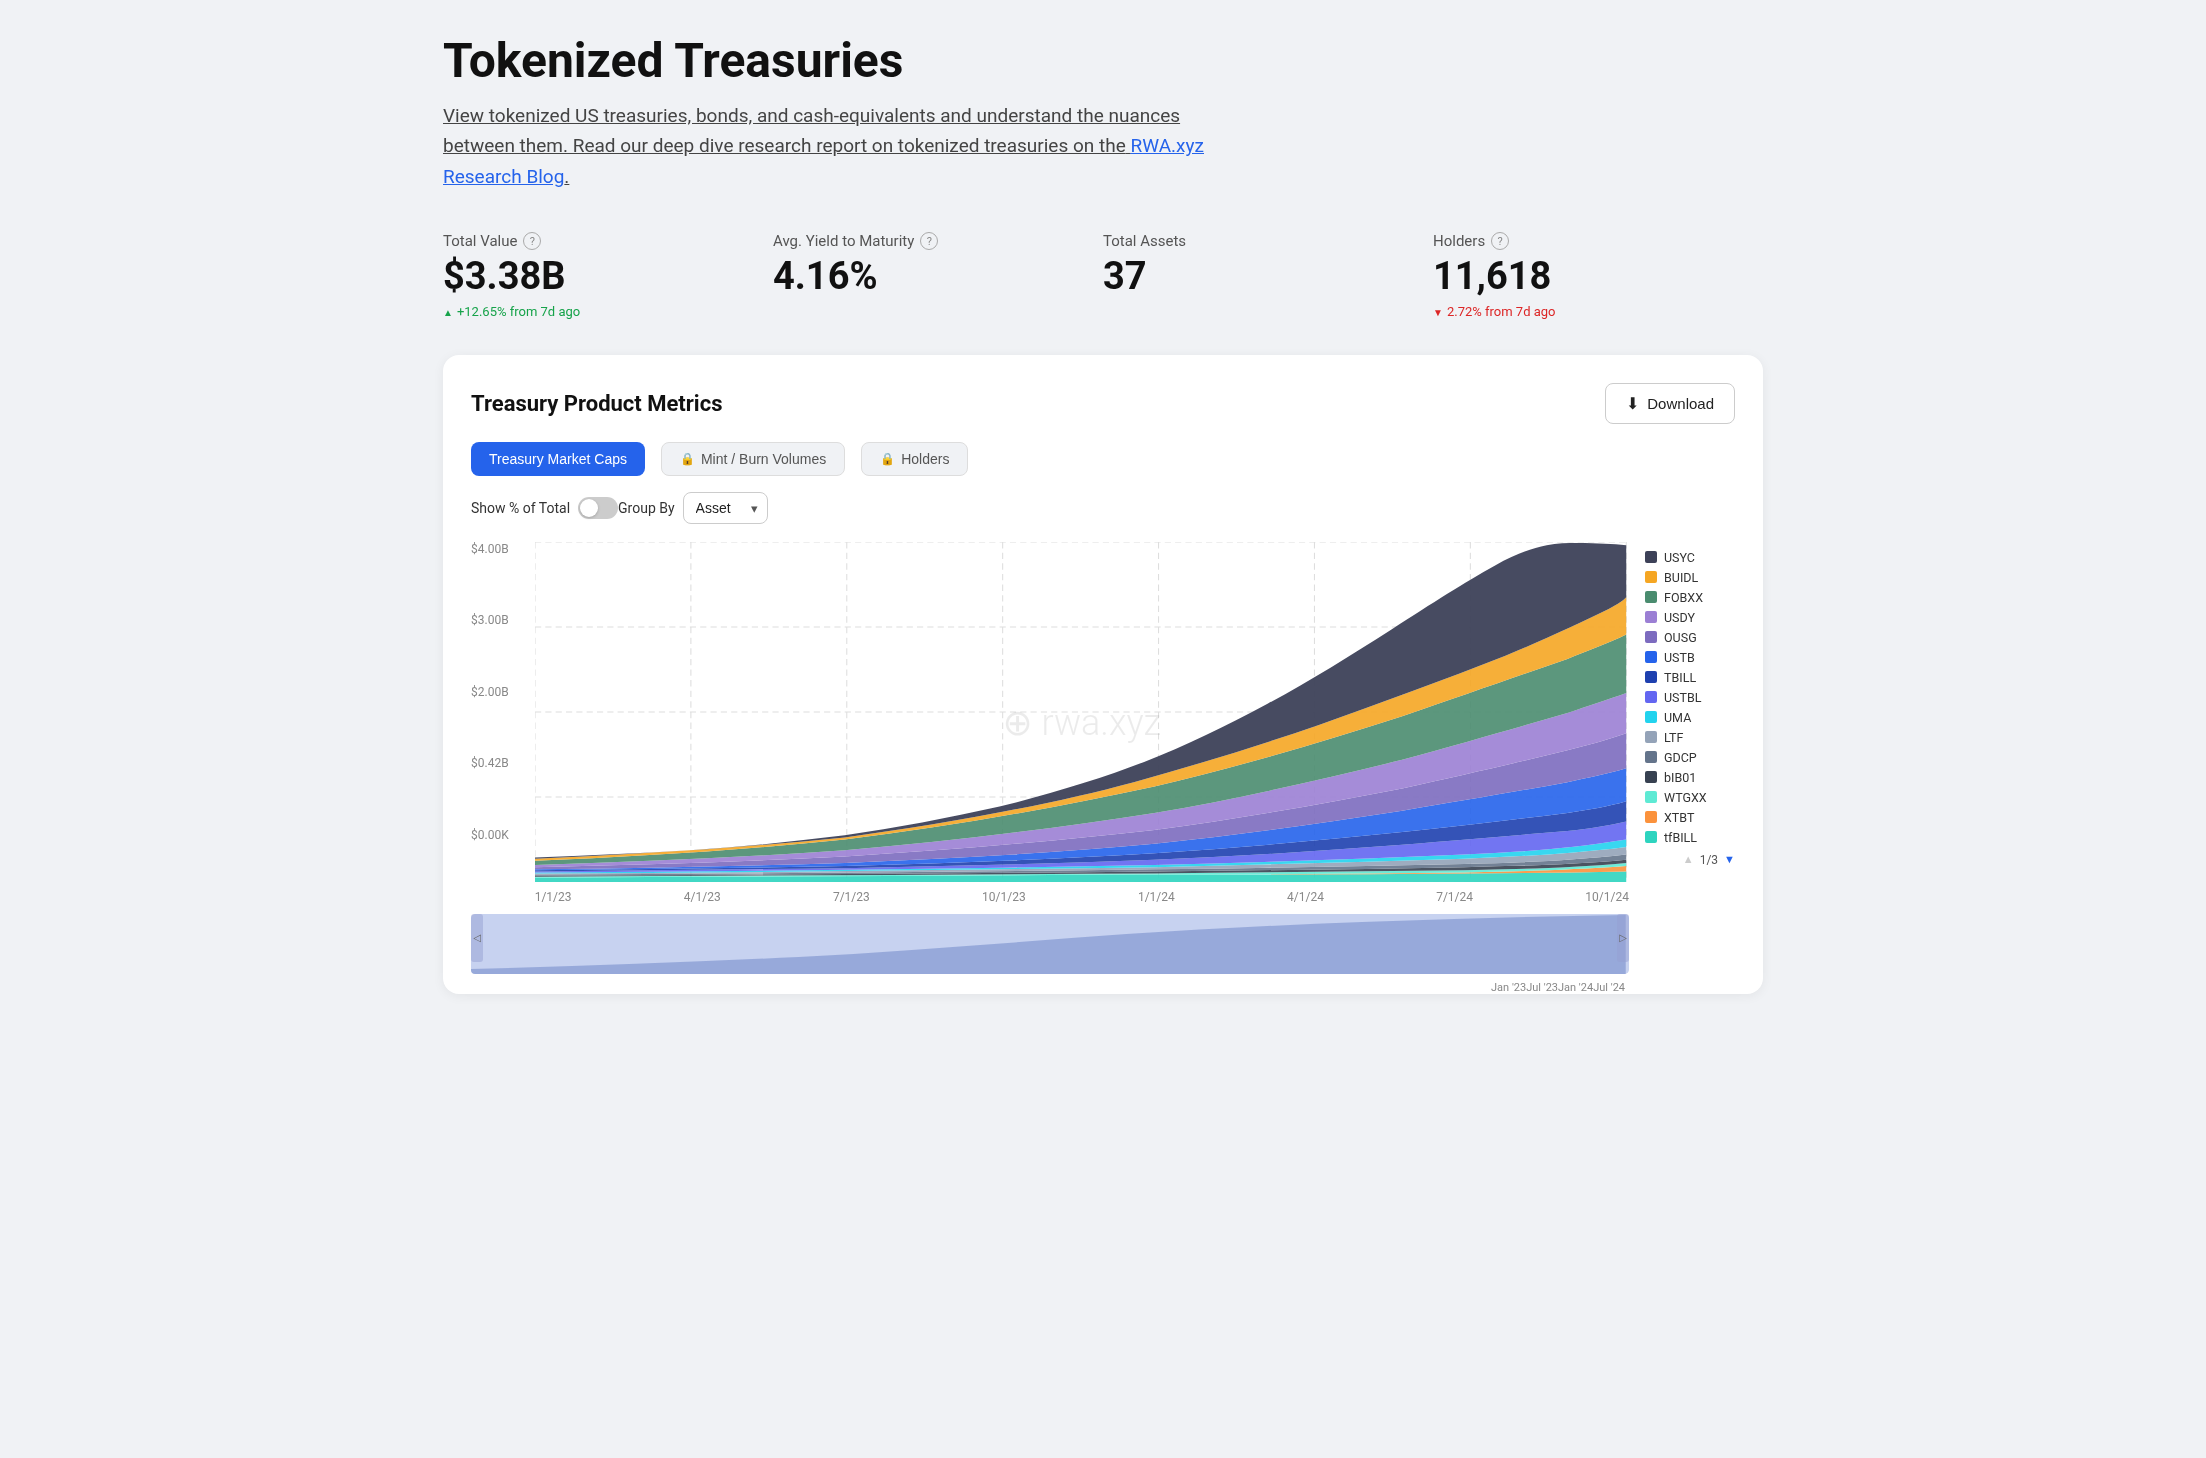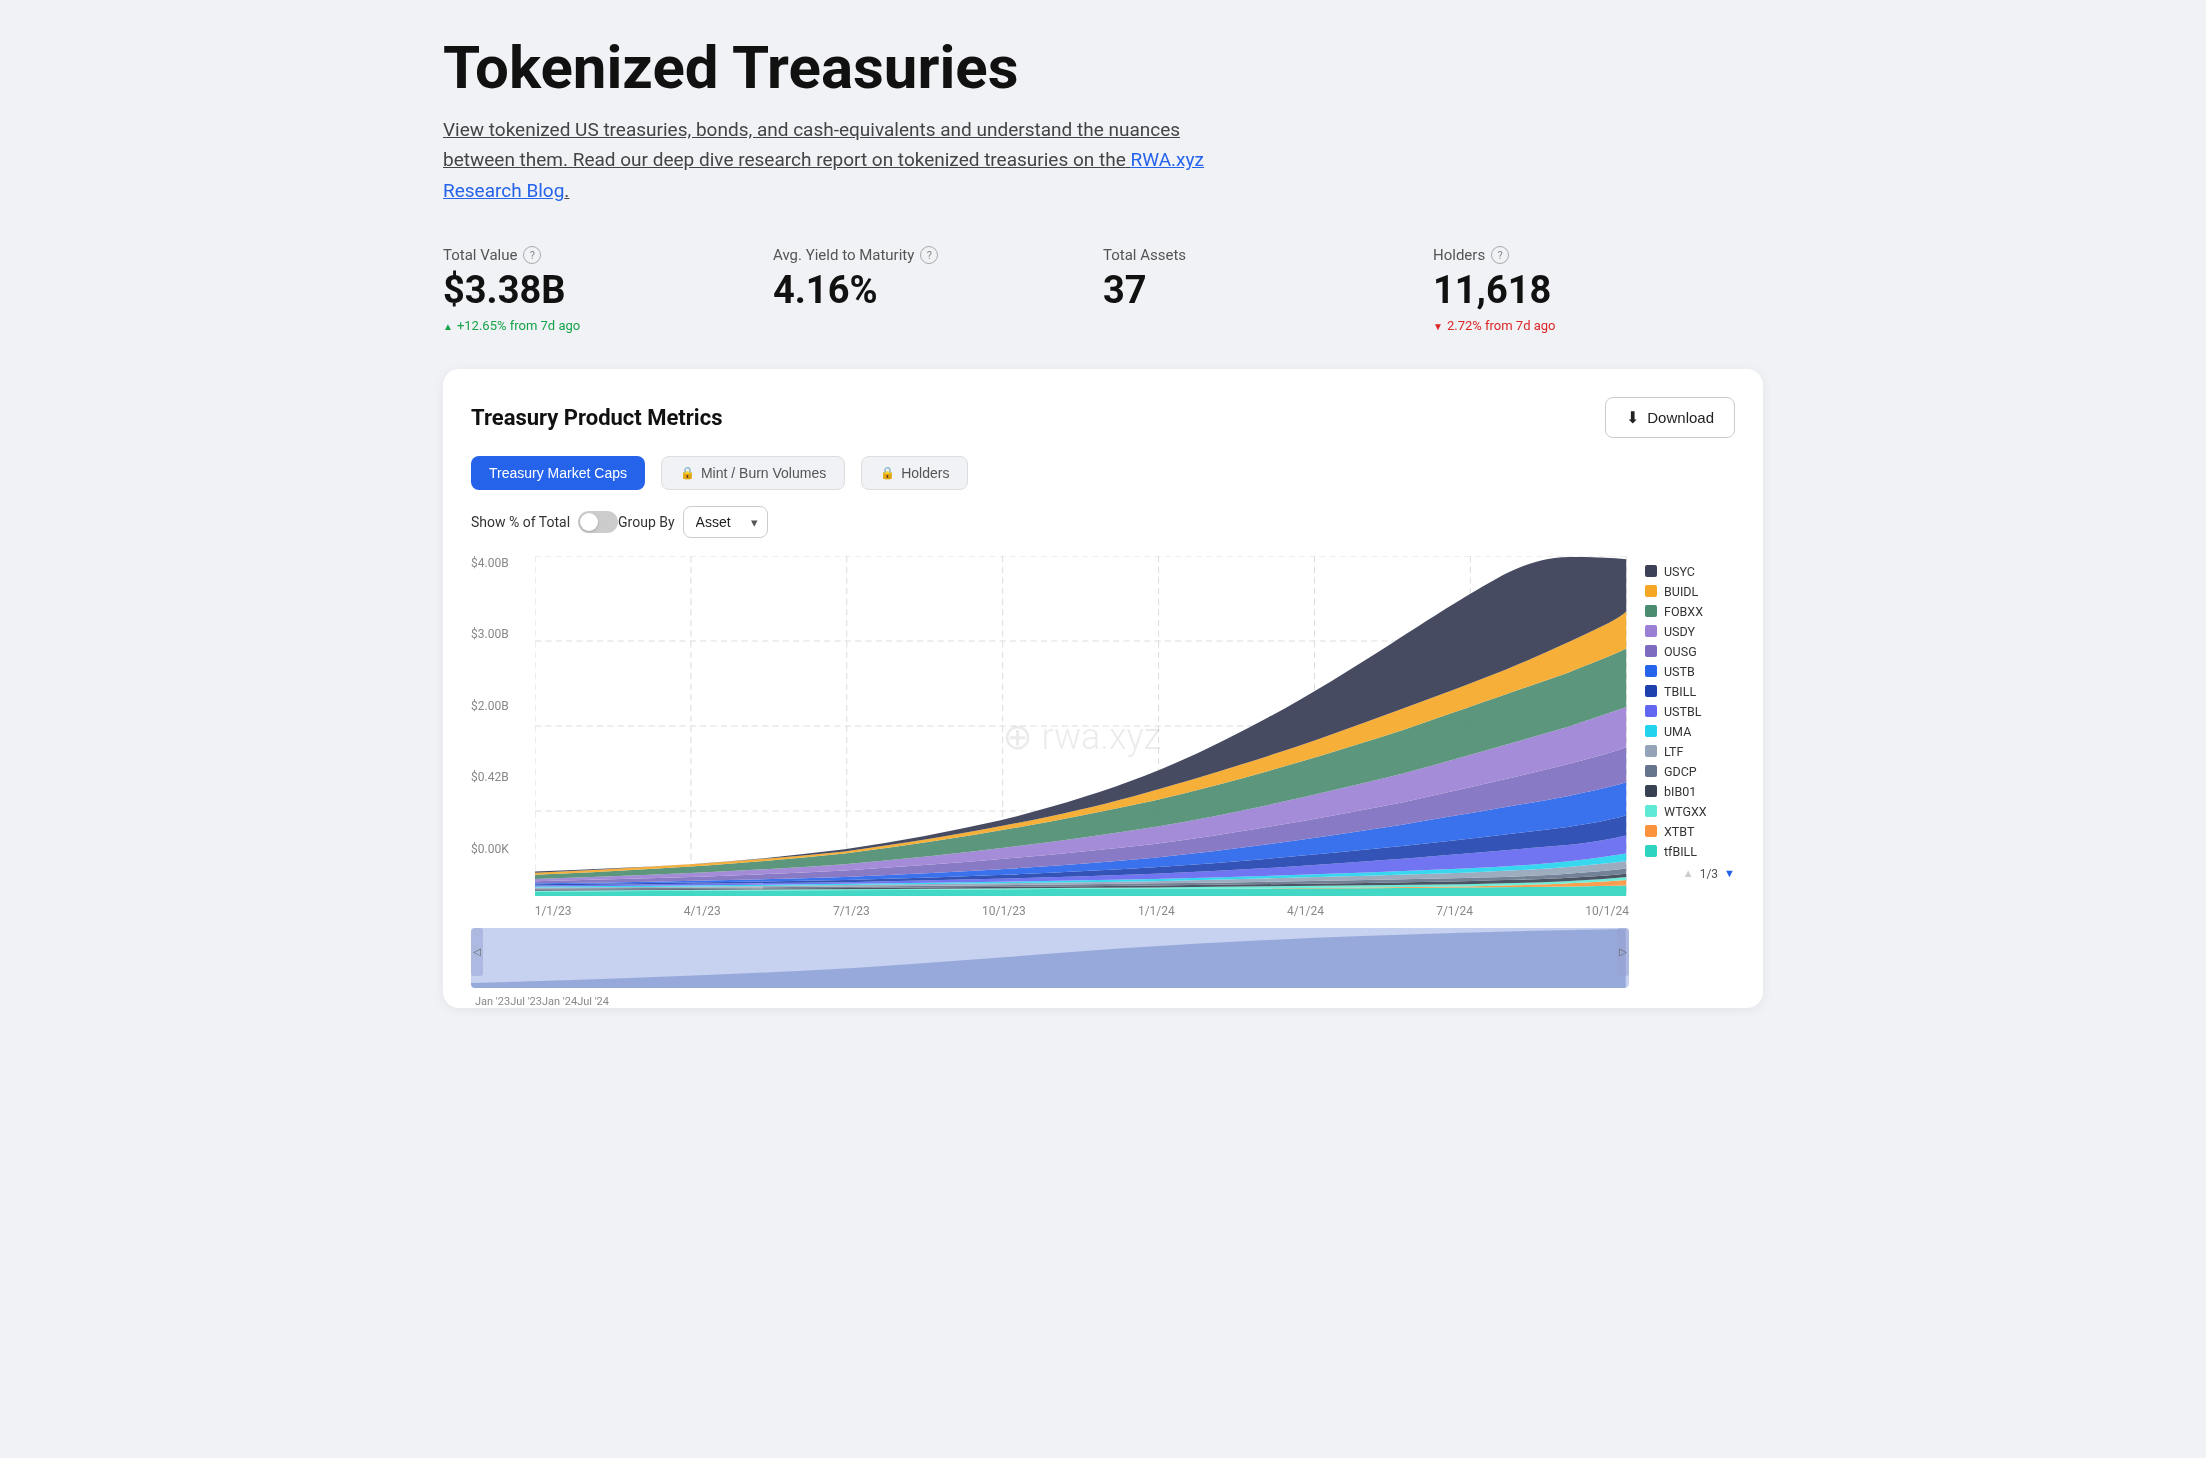--- a/index.html
+++ b/index.html
@@ -8,21 +8,21 @@
       background: #f0f2f5;
       color: #1a1a2e;
       min-height: 100vh;
       padding: 32px;
     }
     .page-container {
       max-width: 1320px;
       margin: 0 auto;
     }
     .page-title {
-      font-size: 60px;
+      font-size: 48px;
       font-weight: 700;
       color: #111;
       margin-bottom: 12px;
     }
     .page-subtitle {
       font-size: 19px;
       color: #444;
       max-width: 780px;
       line-height: 1.6;
       margin-bottom: 32px;
@@ -434,21 +434,21 @@
                 <span>10/1/24</span>
               </div>
           </div>
         </div>
 
         <div class="minimap-container">
           <svg class="minimap-svg" viewBox="0 0 1060 60" preserveAspectRatio="none" xmlns="http://www.w3.org/2000/svg">
             <rect x="0" y="0" width="1060" height="60" fill="#c7d2f0" rx="4"></rect>
             <path d="M0,55 C100,52 200,48 300,43 C400,37 500,28 600,20 C700,13 800,8 900,5 C950,3 1000,2 1057,1 L1057,60 L0,60 Z" fill="#8b9fd4" opacity="0.8"></path>
           </svg>
-          <div style="display:flex; justify-content:flex-start; padding: 3px 4px 0 4px; font-size:11px; color:#888;" id="minimap-x-labels">
+          <div style="display:flex; justify-content:flex-end; padding: 3px 4px 0 4px; font-size:11px; color:#888;" id="minimap-x-labels">
               <span>Jan '23</span>
               <span>Jul '23</span>
               <span>Jan '24</span>
               <span>Jul '24</span>
             </div>
           
           <div style="position:absolute; top:0; left:0; width:12px; height:48px; background:rgba(150,160,210,0.5); cursor:ew-resize; border-radius:3px; display:flex; align-items:center; justify-content:center;">
             <span style="color:#666; font-size:10px;">◁</span>
           </div>
           <div style="position:absolute; top:0; right:0; width:12px; height:48px; background:rgba(150,160,210,0.5); cursor:ew-resize; border-radius:3px; display:flex; align-items:center; justify-content:center;">

